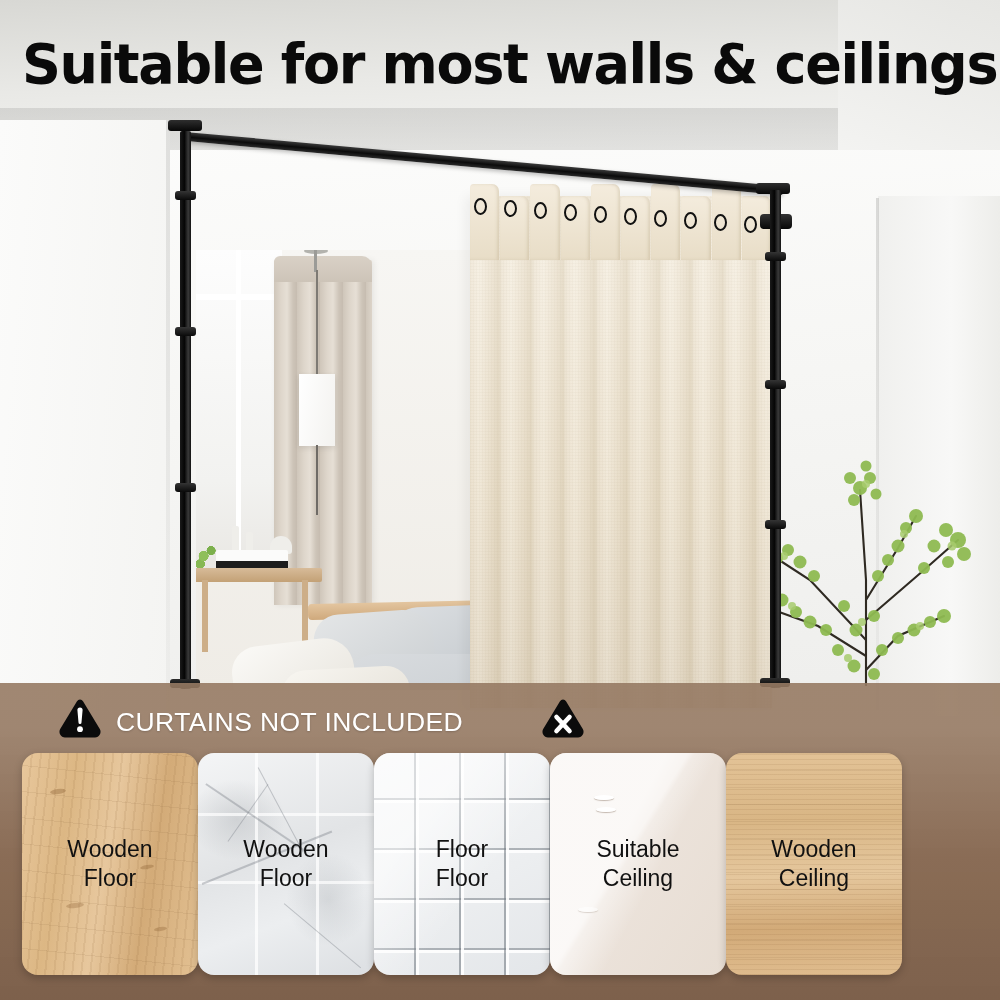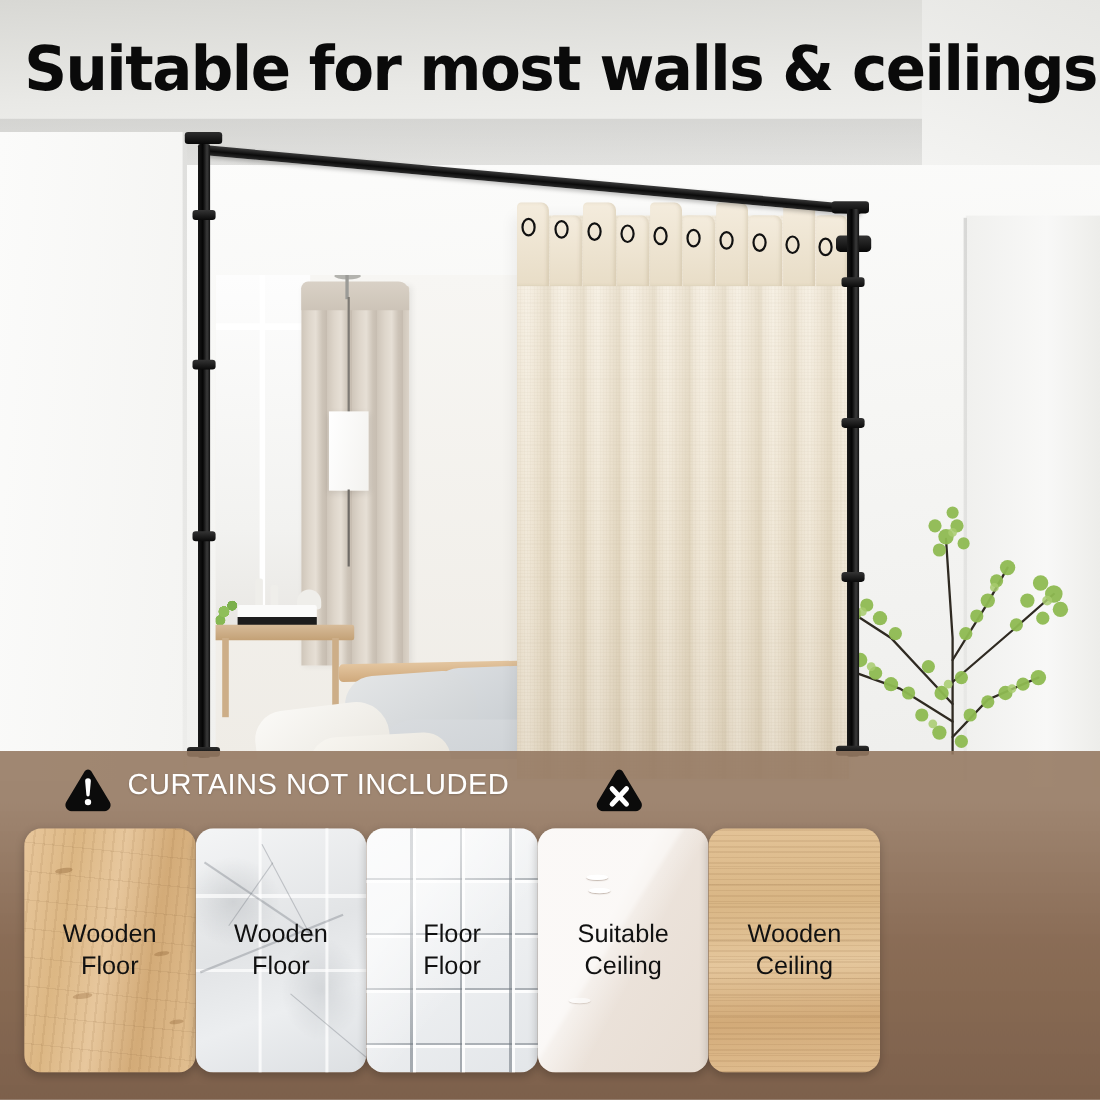--- a/index.html
+++ b/index.html
@@ -219,37 +219,37 @@
   
   .band{
     position:absolute;left:0;top:683px;width:1000px;height:317px;
     background:linear-gradient(180deg,rgba(150,122,99,.90) 0 14%,rgba(130,98,74,.93) 55%,rgba(118,88,66,.95) 100%);
     backdrop-filter:saturate(.8);
   }
   .band-notices{
     position:absolute;left:0;top:693px;width:1000px;height:50px;
     display:flex;align-items:center;
   }
-  .notice{display:flex;align-items:flex-start;}
+  .notice{display:flex;align-items:flex-end;}
   .notice-1{margin-left:58px;}
   .notice-2{margin-left:78px;}
   .tri{
     width:44px;height:40px;position:relative;flex:0 0 auto;margin-right:14px;
   }
   .tri svg{display:block;}
   .notice-text{
     color:#ffffff;font-size:26.5px;font-weight:400;letter-spacing:.4px;
     font-family:"Liberation Sans",sans-serif;white-space:nowrap;
     text-shadow:0 1px 2px rgba(0,0,0,.18);
   }
 
   
   .cards{
-    position:absolute;left:22px;top:753px;width:778px;height:222px;
-    display:flex;justify-content:space-between;
+    position:absolute;left:22px;top:753px;width:903px;height:222px;
+    display:flex;
   }
   .card{
     position:relative;width:176px;height:222px;border-radius:16px;overflow:hidden;
     box-shadow:0 3px 9px rgba(0,0,0,.22);
   }
   .card-label{
     position:absolute;left:0;right:0;top:50%;transform:translateY(-50%);
     text-align:center;color:#111;font-size:23px;line-height:1.28;font-weight:400;
     font-family:"Liberation Sans",sans-serif;
     padding:0 6px;

